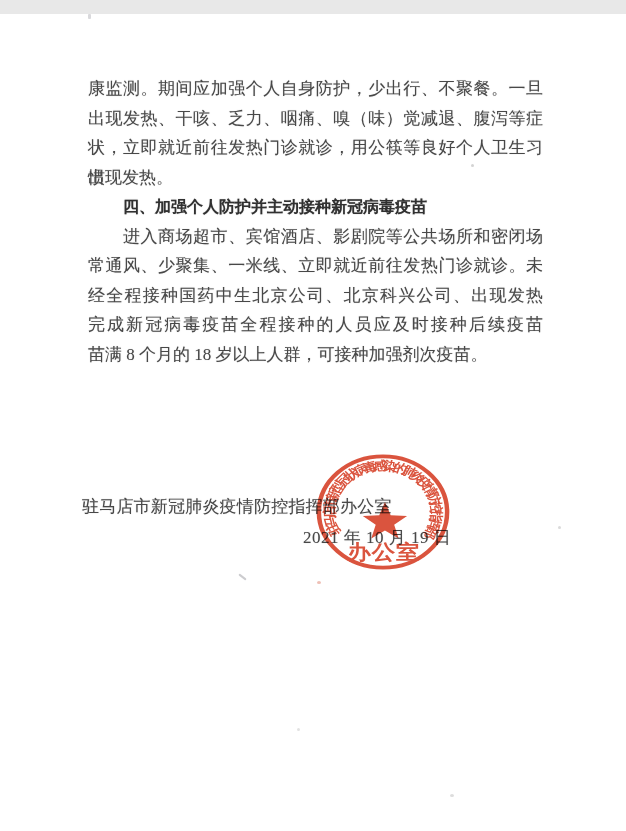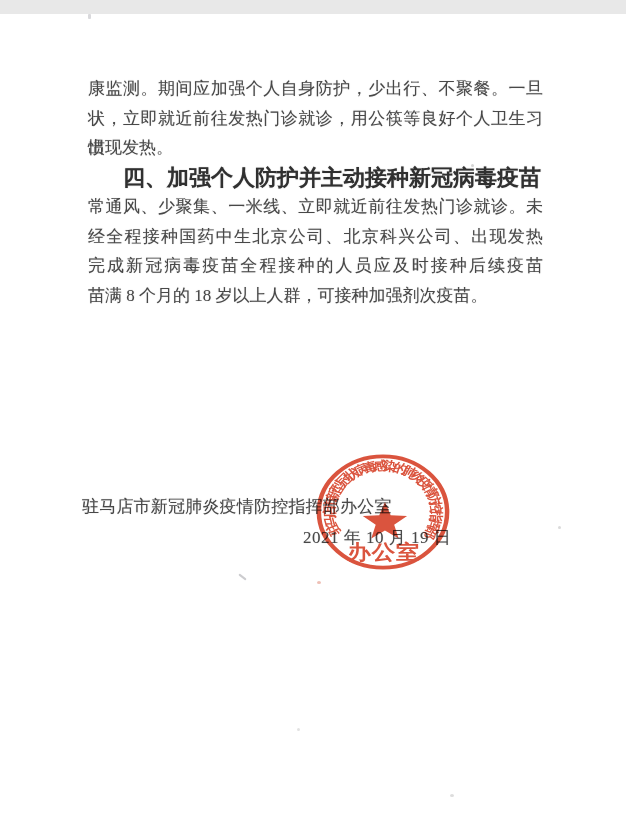--- a/index.html
+++ b/index.html
@@ -16,21 +16,21 @@
     height:29.5px; line-height:29.5px; font-size:17px;
     text-shadow:0 0 1px rgba(72,72,72,.35);
     white-space:normal; overflow:visible;
   }
   .j{ text-align:justify; text-align-last:justify; }
   .indent{ padding-left:35px; }
   .tight{ letter-spacing:-.4px; }
   .heading{
     font-family:"Liberation Sans","DejaVu Sans",sans-serif;
     font-weight:700; color:var(--heading-ink,#303030);
-    font-size:22px; text-shadow:0 0 1px rgba(40,40,40,.45);
+    font-size:16px; text-shadow:0 0 1px rgba(40,40,40,.45);
   }
   .signature{
     position:absolute; left:82px; top:481px; width:455px;
     font-size:17px; color:var(--ink,#484848); text-align:left;
     padding-right:4px; box-sizing:border-box; letter-spacing:.2px;
     text-shadow:0 0 1px rgba(72,72,72,.35);
   }
   .date{
     position:absolute; left:303px; top:512px;
     font-size:17px; color:var(--ink,#484848); letter-spacing:.5px;
@@ -62,23 +62,25 @@
   .speck.s6{ left:297px; top:714px; width:3px; height:3px; background:#d6d6d6; opacity:.7;}
   .speck.s7{ left:450px; top:780px; width:4px; height:3px; background:#cfcfcf; opacity:.7;}
 </style>
 </head>
 <body>
 
 <div class="page">
 
   <main class="textblock">
     <div class="line j">康监测。期间应加强个人自身防护，少出行、不聚餐。一旦</div>
+    <div class="line j">出现发热、干咳、乏力、咽痛、嗅（味）觉减退、腹泻等症</div>
     <div class="line j">状，立即就近前往发热门诊就诊，用公筷等良好个人卫生习惯</div>
     <div class="line">出现发热。</div>
     <div class="line heading indent">四、加强个人防护并主动接种新冠病毒疫苗</div>
+    <div class="line j indent">进入商场超市、宾馆酒店、影剧院等公共场所和密闭场</div>
     <div class="line j">常通风、少聚集、一米线、立即就近前往发热门诊就诊。未</div>
     <div class="line j">经全程接种国药中生北京公司、北京科兴公司、出现发热</div>
     <div class="line j">完成新冠病毒疫苗全程接种的人员应及时接种后续疫苗</div>
     <div class="line">苗满 8 个月的 18 岁以上人群，可接种加强剂次疫苗。</div>
   </main>
 
   <div class="signature">驻马店市新冠肺炎疫情防控指挥部办公室</div>
   <div class="date">2021 年 10 月 19 日</div>
 
   <div class="seal">

